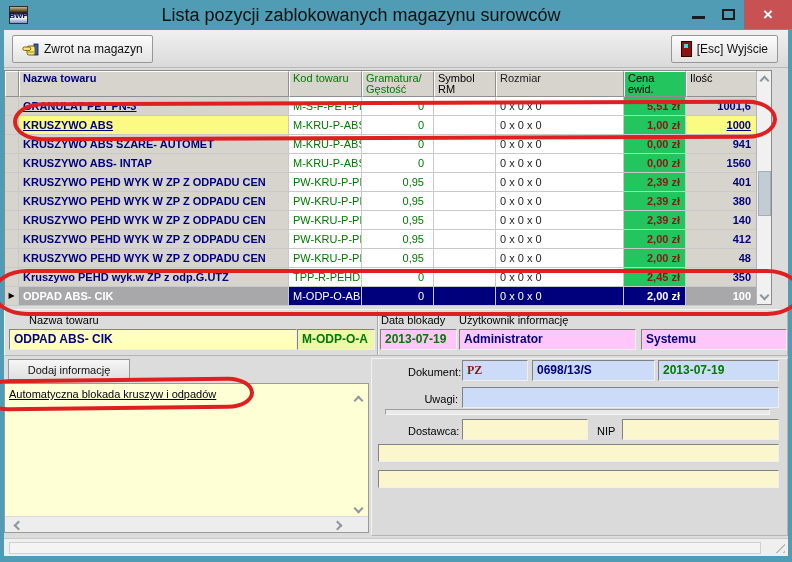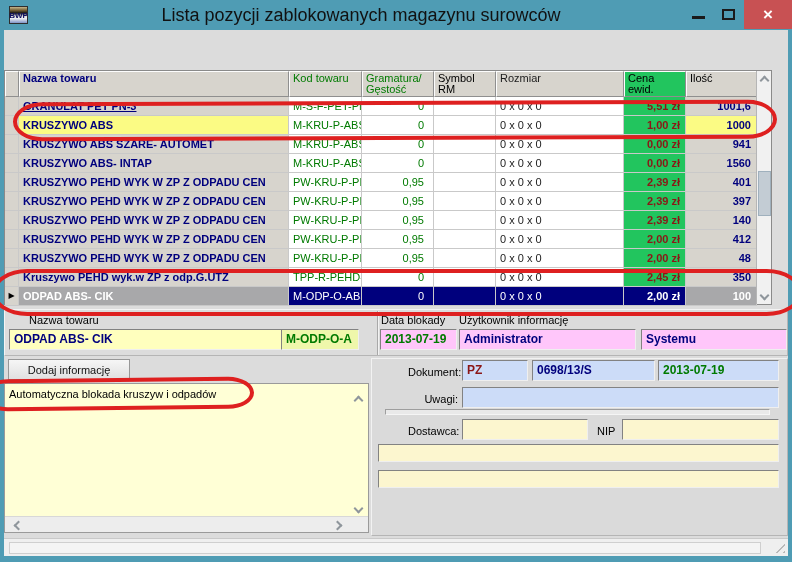--- a/index.html
+++ b/index.html
@@ -53,21 +53,21 @@
   }
   .c0{width:14px;padding:0;background:#d7d4cd;text-align:center;line-height:17px;font-size:8px;color:#000;}
   .c1{width:270px;background:#d7d4cd;color:#00007d;font-weight:bold;}
   .c2{width:73px;color:#007a00;}
   .c3{width:72px;text-align:right;color:#007a00;padding-right:9px;}
   .c4{width:62px;}
   .c5{width:128px;color:#1c1c1c;}
   .c6{width:62px;background:#22c55e;text-align:right;color:#8b1616;font-weight:bold;padding-right:5px;}
   .c7{width:71px;background:#d7d4cd;text-align:right;color:#00007d;font-weight:bold;padding-right:5px;}
   .c1.u{text-decoration:underline;}
-  .grid-row.highlight .c1,.grid-row.highlight .c7{background:#fbfb84;}
+  .grid-row.highlight .c1,.grid-row.highlight .c7{background:#fbfb84;text-decoration:underline;}
   .grid-row.selected .c2,.grid-row.selected .c3,.grid-row.selected .c4,
   .grid-row.selected .c5,.grid-row.selected .c6{background:#00007d;color:#fff;}
   .grid-row.selected .c1,.grid-row.selected .c7{background:#a8a8aa;color:#fff;}
   .vscroll{position:absolute;right:0;top:0;width:15px;height:233px;background:#f1f1f1;border-left:1px solid #b5b5b5;}
   .vthumb{position:absolute;left:1px;top:100px;width:13px;height:45px;background:#c3ccd4;border:1px solid #9fb0bd;}
   
   .chev{display:inline-block;width:7px;height:7px;border-left:2px solid #8f969c;border-top:2px solid #8f969c;}
   .chev.up{transform:rotate(45deg);}
   .chev.down{transform:rotate(225deg);}
   .chev.left{transform:rotate(-45deg);}
@@ -83,28 +83,28 @@
     position:absolute;height:21px;border:1px solid #828282;border-bottom-color:#efefef;border-right-color:#efefef;
     padding:0 4px;line-height:19px;font-size:12px;font-weight:bold;white-space:nowrap;overflow:hidden;
   }
   .f-yellow{background:#ffffbe;}
   .f-ygreen{background:#eff7ab;}
   .f-pink{background:#ffc6fa;}
   .f-blue{background:#ccdcf8;}
   .f-pale{background:#fcf6cf;}
   .t-navy{color:#00007d;}
   .t-green{color:#007a00;}
-  .t-red{color:#8b1616;}
+  .t-red{color:#8b1616;font-family:Liberation Serif, serif;}
   .vsep{position:absolute;width:2px;background:#a8a8a8;border-right:1px solid #f2f2f2;}
   
   .addinfo-btn{position:absolute;left:8px;top:359px;width:122px;height:21px;
     background:linear-gradient(180deg,#f6f6f6,#e0e0e0);border:1px solid #979797;
     font-size:11px;color:#111;display:flex;align-items:center;justify-content:center;}
   .memo{position:absolute;left:4px;top:383px;width:365px;height:150px;background:#ffffd6;border:1px solid #9a9a9a;}
-  .memo-text{position:absolute;left:4px;top:4px;right:20px;font-size:11px;color:#000;}
+  .memo-text{position:absolute;left:4px;top:4px;right:20px;font-size:11px;color:#000;text-decoration:underline;}
   .memo .sb-up{right:3px;top:10px;width:14px;height:12px;}
   .memo .sb-down{right:3px;top:118px;width:14px;height:12px;}
   .memo-hbar{position:absolute;left:0;bottom:0;width:363px;height:16px;background:#ededed;border-top:1px solid #d8d8d8;}
   .memo-hbar .sb-left{left:6px;top:2px;width:14px;height:12px;}
   .memo-hbar .sb-right{right:24px;top:2px;width:14px;height:12px;}
   .rightpanel{position:absolute;left:371px;top:358px;width:417px;height:178px;background:#dadada;
     border:1px solid #b5b5b5;border-top-color:#f2f2f2;border-left-color:#f2f2f2;}
   .hsep{position:absolute;left:385px;top:409px;width:385px;height:6px;background:#e9e9e9;
     border:1px solid #9e9e9e;border-bottom-color:#f5f5f5;border-right-color:#f5f5f5;}
   
@@ -131,20 +131,35 @@
         <span class="bar"></span>
       </div>
     <div class="winbtn btn-max">
         <span class="box"></span>
       </div>
     <div class="winbtn btn-close">×</div>
   </div>
 
   <div class="client"></div>
 
+  <div class="toolbar">
+    <div class="tbtn tbtn-return">
+      <svg width="17" height="15" viewBox="0 0 17 15">
+        <rect x="12" y="2" width="4" height="11" fill="#3a5fa5" stroke="#10204a" stroke-width="0.8"></rect>
+        <rect x="5" y="4" width="8" height="9" rx="2" fill="#ffe87c" stroke="#6e5600" stroke-width="0.9"></rect>
+        <rect x="0.8" y="5" width="8" height="3.4" rx="1.7" fill="#ffe87c" stroke="#6e5600" stroke-width="0.9"></rect>
+        <line x1="6" y1="10" x2="12" y2="10" stroke="#6e5600" stroke-width="0.7"></line>
+      </svg>
+      <span>Zwrot na magazyn</span>
+    </div>
+    <div class="tbtn tbtn-exit">
+      <span class="door-icon"></span>
+      <span>[Esc] Wyjście</span>
+    </div>
+  </div>
 
   <div class="grid">
     <div class="grid-header">
       <div class="hcell c0"></div>
       <div class="hcell c1">Nazwa towaru</div>
       <div class="hcell c2">Kod towaru</div>
       <div class="hcell c3" style="text-align:left;">Gramatura/
 Gęstość</div>
       <div class="hcell c4">Symbol RM</div>
       <div class="hcell c5">Rozmiar</div>
@@ -208,21 +223,21 @@
     </div>
 
     <div class="grid-row">
       <div class="cell c0"></div>
       <div class="cell c1">KRUSZYWO PEHD WYK W ZP Z ODPADU CEN</div>
       <div class="cell c2">PW-KRU-P-PE</div>
       <div class="cell c3">0,95</div>
       <div class="cell c4"></div>
       <div class="cell c5">0 x 0 x 0</div>
       <div class="cell c6">2,39 zł</div>
-      <div class="cell c7">397</div>
+      <div class="cell c7">380</div>
     </div>
 
     <div class="grid-row">
       <div class="cell c0"></div>
       <div class="cell c1">KRUSZYWO PEHD WYK W ZP Z ODPADU CEN</div>
       <div class="cell c2">PW-KRU-P-PE</div>
       <div class="cell c3">0,95</div>
       <div class="cell c4"></div>
       <div class="cell c5">0 x 0 x 0</div>
       <div class="cell c6">2,39 zł</div>
@@ -280,21 +295,21 @@
       <div class="vthumb"></div>
       <div class="sb-btn sb-down">
           <span class="chev down"></span>
         </div>
     </div>
   </div>
 
   <div class="detail1">
     <div class="lbl" style="left:24px;top:4px;">Nazwa towaru</div>
     <div class="field f-yellow t-navy" style="left:4px;top:19px;width:288px;">ODPAD ABS- CIK</div>
-    <div class="field f-ygreen t-green" style="left:276px;top:19px;width:78px;">M-ODP-O-A</div>
+    <div class="field f-ygreen t-green" style="left:292px;top:19px;width:78px;">M-ODP-O-A</div>
     <div class="vsep" style="left:372px;top:1px;height:44px;"></div>
     <div class="lbl" style="left:376px;top:4px;">Data blokady</div>
     <div class="field f-pink t-green" style="left:375px;top:19px;width:77px;">2013-07-19</div>
     <div class="lbl" style="left:454px;top:4px;">Użytkownik informację</div>
     <div class="field f-pink t-navy" style="left:454px;top:19px;width:177px;">Administrator</div>
     <div class="field f-pink t-navy" style="left:636px;top:19px;width:146px;">Systemu</div>
   </div>
 
   <div class="addinfo-btn">Dodaj informację</div>
   <div class="memo">

